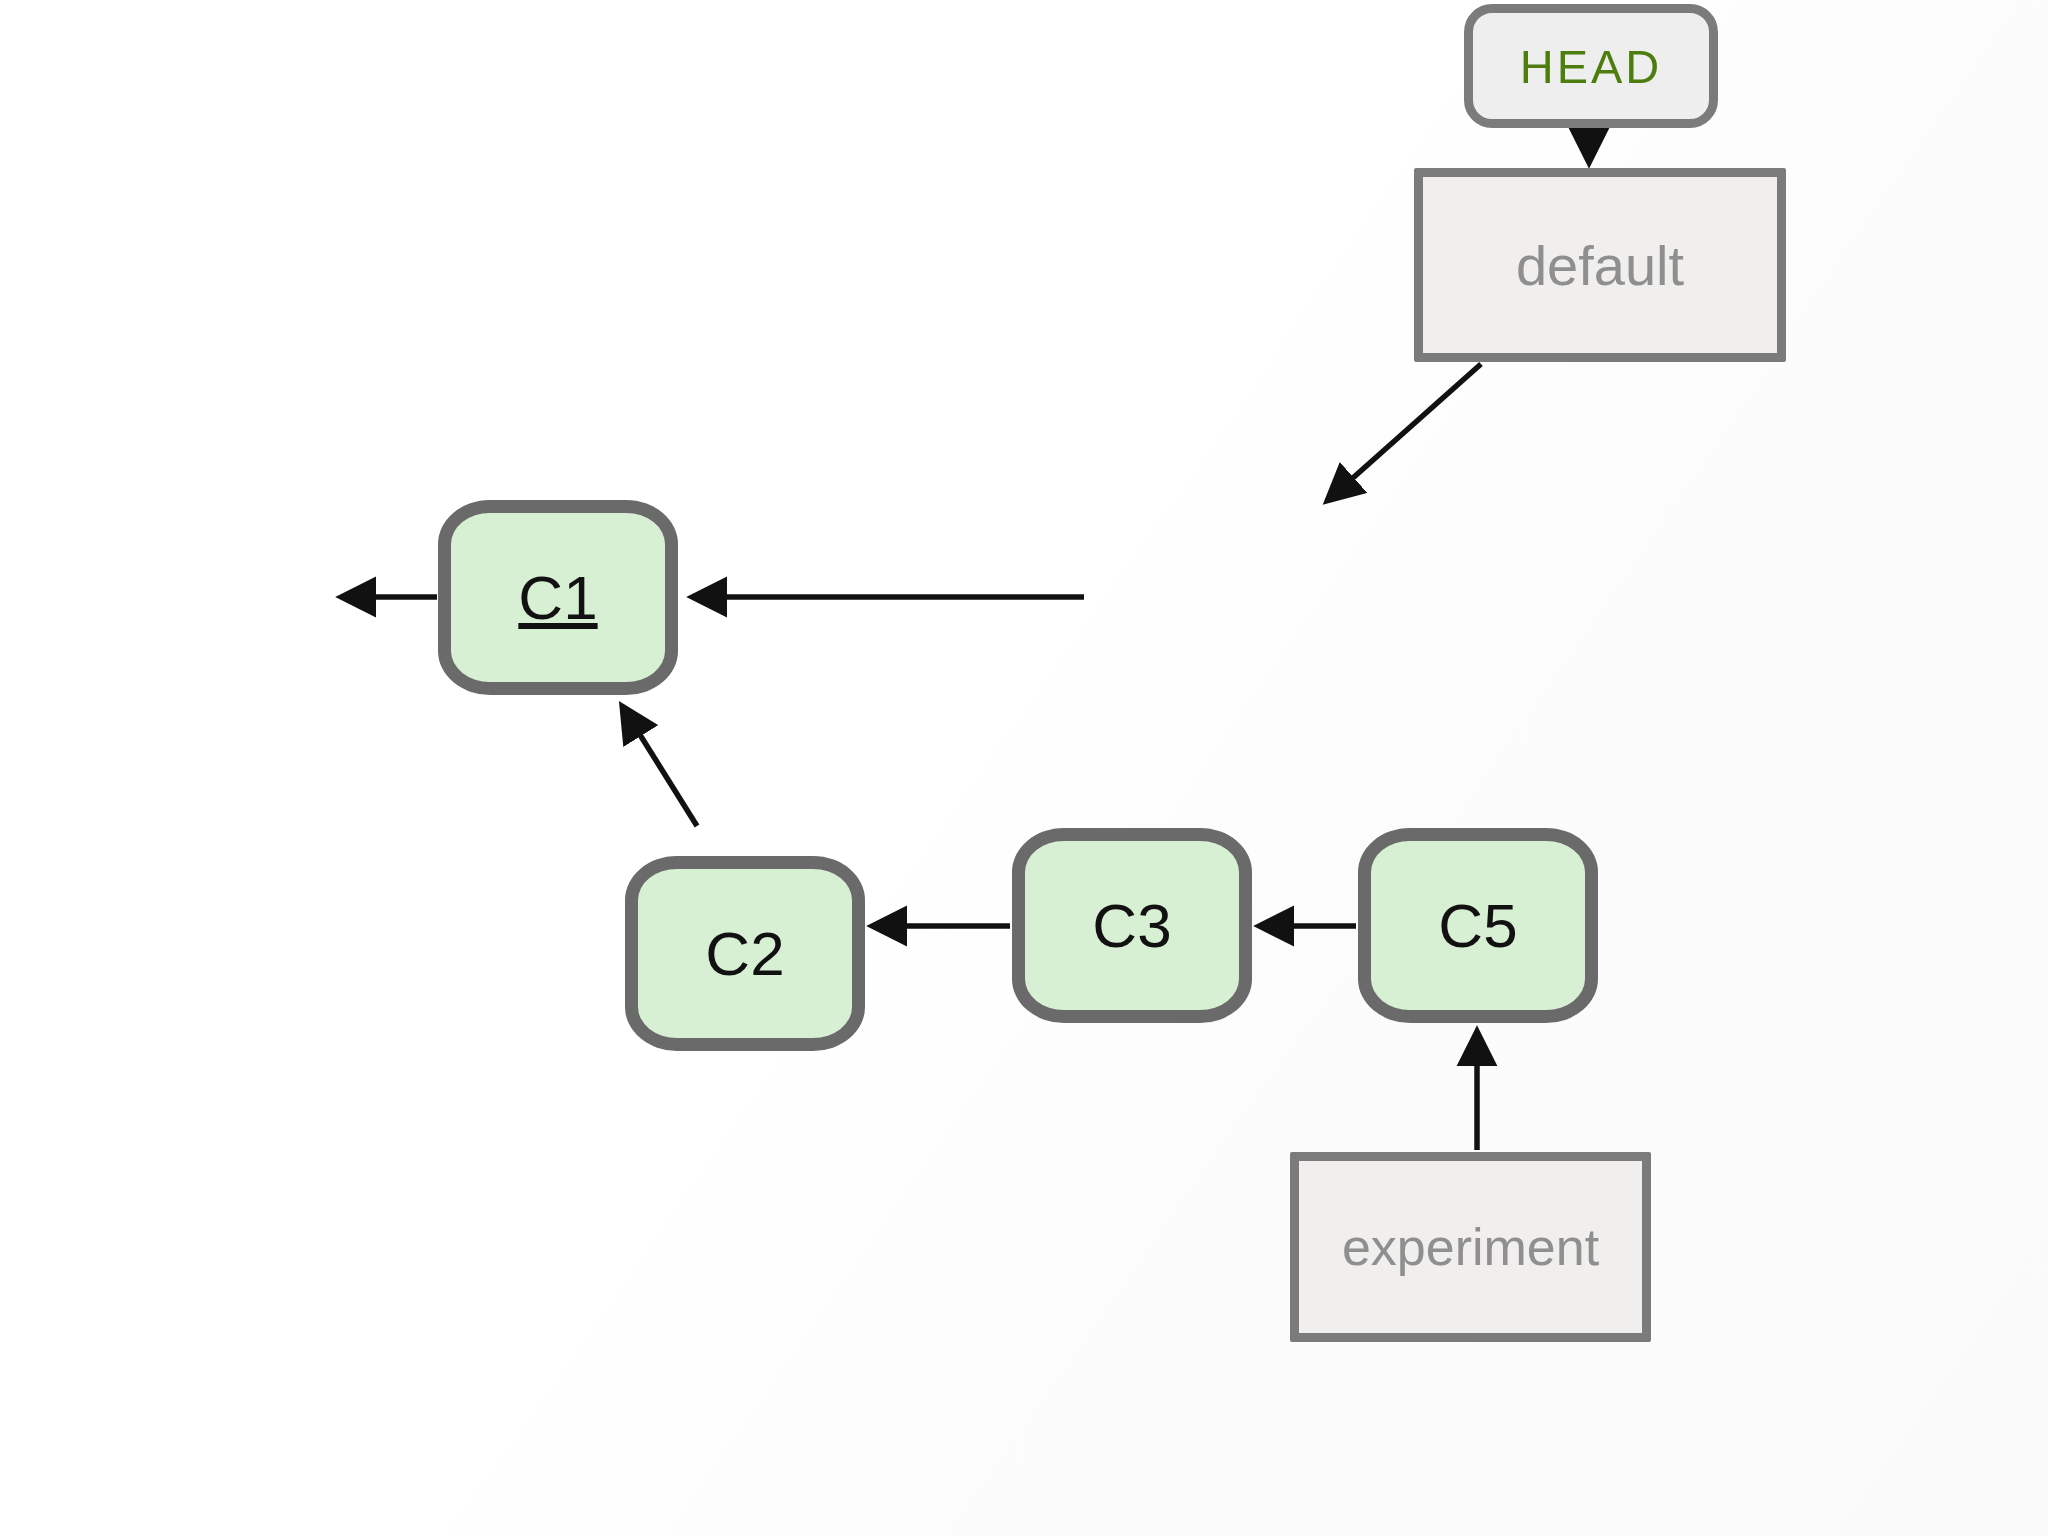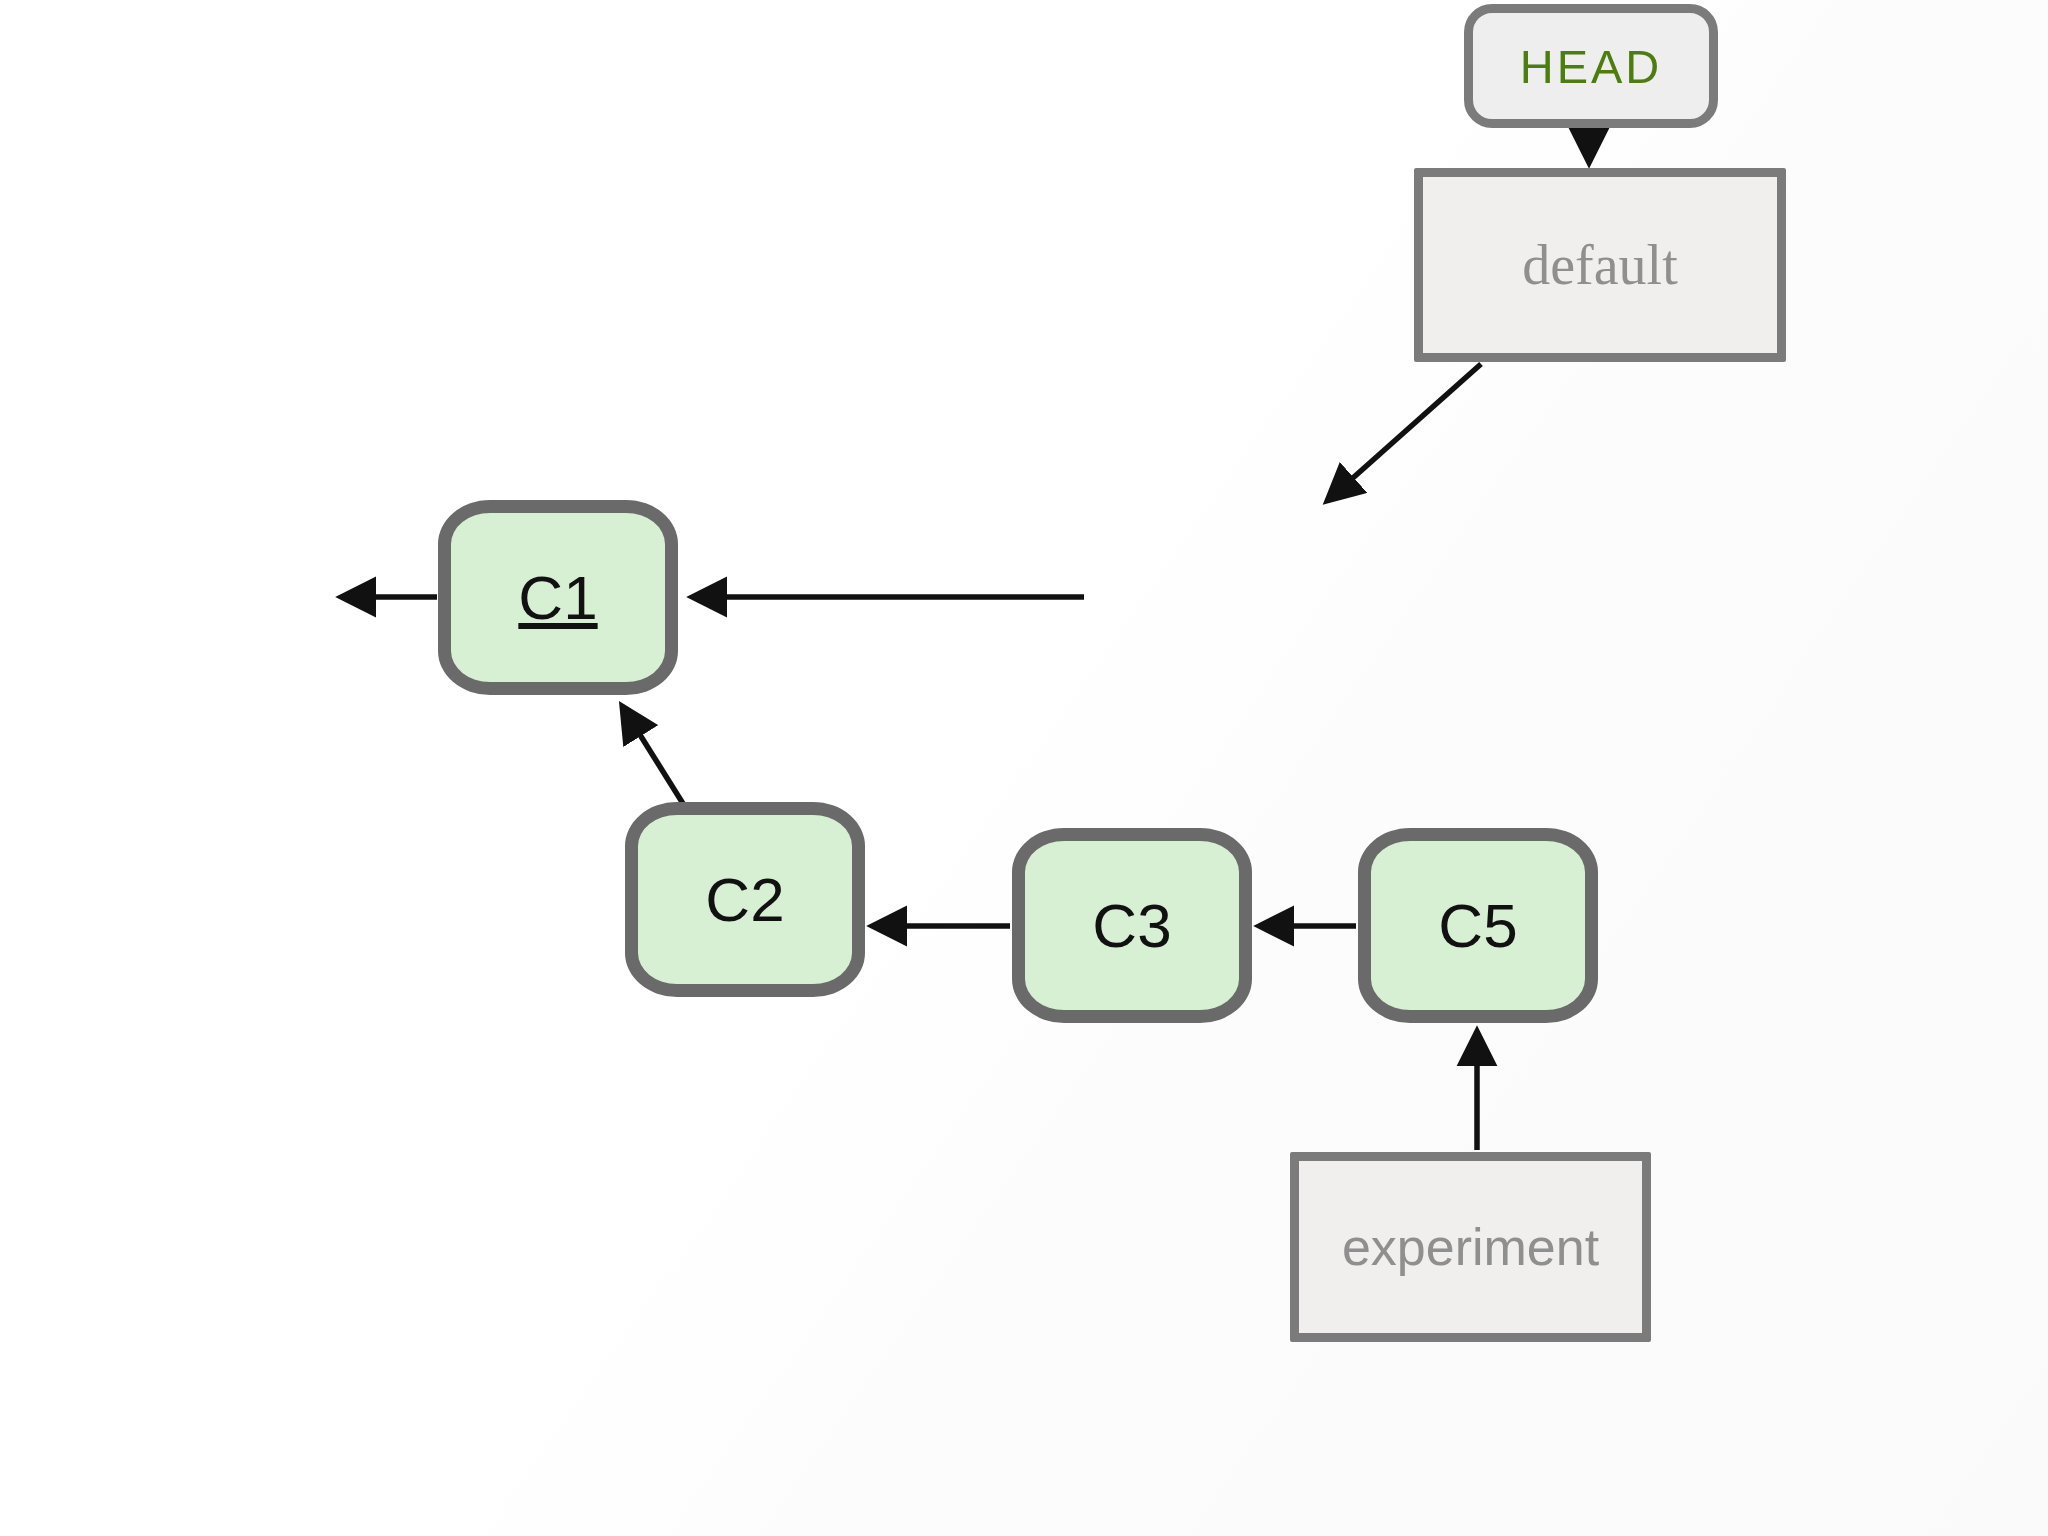--- a/index.html
+++ b/index.html
@@ -59,21 +59,20 @@
     background: #eeeeee;
     color: #4d7c0f;
     font-size: 47px;
     letter-spacing: 3px;
   }
   .ref.branch-default {
     left: 1414px; top: 168px;
     width: 372px; height: 194px;
     border-radius: 2px;
     font-size: 56px;
-    font-family: Liberation Serif, serif;
   }
   .ref.branch-experiment {
     left: 1290px; top: 1152px;
     width: 361px; height: 190px;
     border-radius: 2px;
     font-size: 52px;
   }
 
   .caption {
     position: absolute;
@@ -82,21 +81,21 @@
     font-size: 80px;
     letter-spacing: -1px;
     color: #161616;
     white-space: nowrap;
   }
 
   
   #commit-c0 { left: 95px;  top: 500px; }
   #commit-c1 { left: 438px; top: 500px; text-decoration: underline; }
   #commit-c4 { left: 1085px; top: 500px; }
-  #commit-c2 { left: 625px; top: 802px; }
+  #commit-c2 { left: 625px; top: 856px; }
   #commit-c3 { left: 1012px; top: 828px; }
   #commit-c5 { left: 1358px; top: 828px; }
 </style>
 </head>
 <body>
 
 <div class="canvas">
 
   <svg class="arrows" viewBox="0 0 2048 1536" xmlns="http://www.w3.org/2000/svg">
     <defs>

